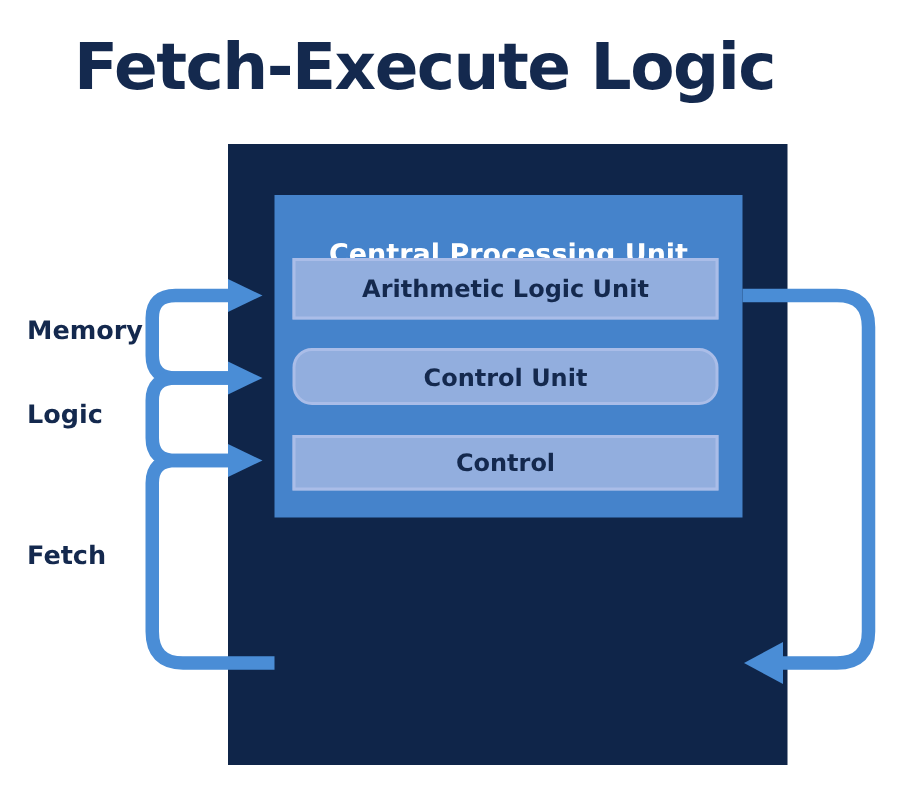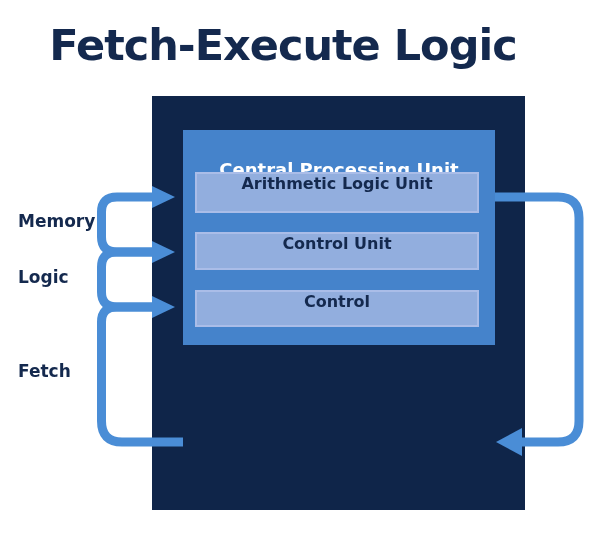--- a/index.html
+++ b/index.html
@@ -50,27 +50,28 @@
     margin-top: 16px;
   }
   .unit-box {
     position: absolute;
     left: 12px;
     width: 284px;
     background: var(--inner-box-blue, #92aede);
     border: 2px solid #aabde8;
     box-sizing: border-box;
     display: flex;
+    align-items: center;
     justify-content: center;
     font-size: 16px;
     font-weight: 700;
     color: var(--text-navy, #14294e);
   }
   .alu-box      { top: 42px;  height: 41px; }
-  .cu-box       { top: 102px; height: 38px; }
+  .cu-box       { top: 102px; height: 38px; border-radius: 13px; }
   .register-box { top: 160px; height: 37px; }
   .memory-box {
     position: absolute;
     left: 183px;
     top: 411px;
     width: 312px;
     height: 64px;
     background: var(--box-blue, #4583cb);
     display: flex;
     align-items: center;

